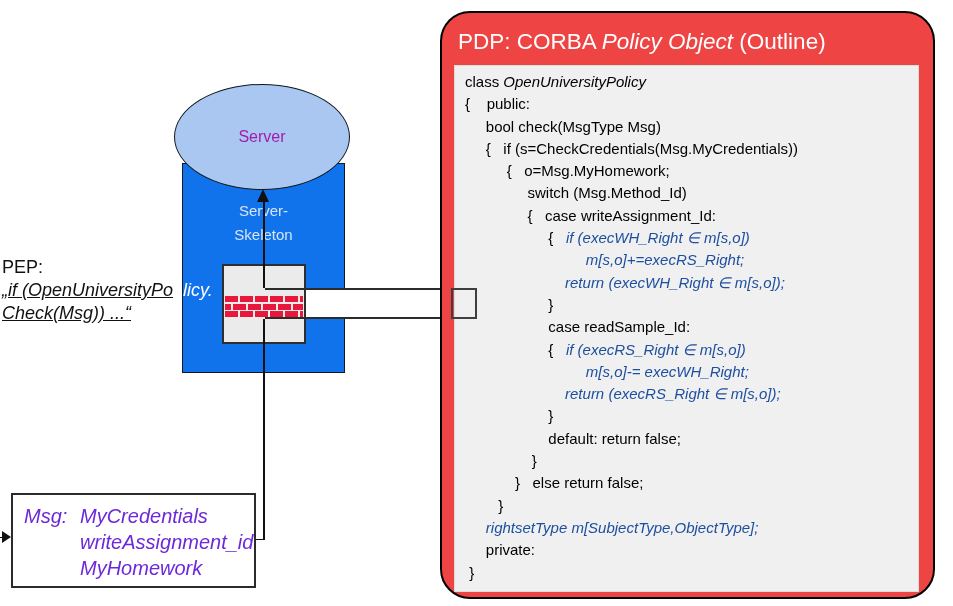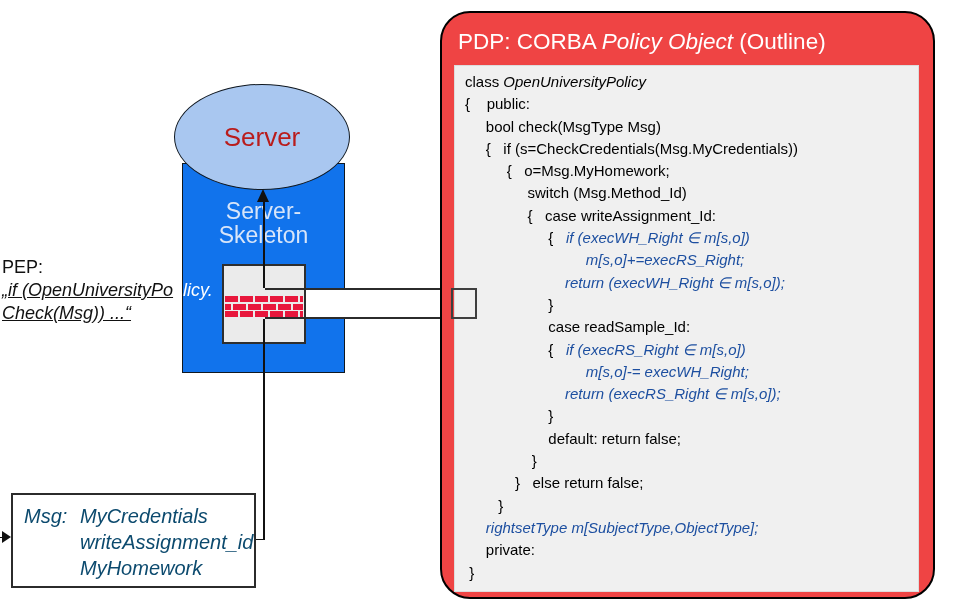--- a/index.html
+++ b/index.html
@@ -4,22 +4,22 @@
 <style>
   html,body{margin:0;padding:0;background:#fff;}
   #canvas{position:relative;width:953px;height:606px;background:#ffffff;overflow:hidden;
           font-family:"Liberation Sans",sans-serif;}
   .abs{position:absolute;}
 
   
   #skeleton-box{left:182px;top:163px;width:163px;height:210px;background:#1173ec;border:1.5px solid #101820;box-sizing:border-box;}
   #server-ellipse{left:174px;top:84px;width:176px;height:106px;background:#a9c7f0;border:1.6px solid #101820;
                   border-radius:50%;box-sizing:border-box;display:flex;align-items:center;justify-content:center;}
-  #server-label{font-size:26px;color:#b91c1c;}
-  #skeleton-label{left:182px;top:199px;width:163px;text-align:center;color:#d8e5f9;font-size:23px;line-height:24px;}
+  #server-label{font-size:16px;color:#a21caf;}
+  #skeleton-label{left:182px;top:199px;width:163px;text-align:center;color:#d8e5f9;font-size:15px;line-height:24px;}
 
   #firewall-box{left:222px;top:264px;width:84px;height:80px;background:#ebebeb;border:2px solid #2e2e2e;box-sizing:border-box;}
   .brick-row{position:absolute;left:225px;width:78px;height:6px;
              background:repeating-linear-gradient(90deg,#e8173c 0 13px,transparent 13px 15px);}
   #brick-row-2{background-position-x:-7px;}
 
   
   #connector-rect{left:306px;top:288px;width:136px;height:31px;background:#ffffff;
                   border-top:2px solid #2b2b2b;border-bottom:2px solid #2b2b2b;box-sizing:border-box;}
   .connector-line{left:265px;width:41px;height:2px;background:#2b2b2b;}
@@ -31,21 +31,21 @@
                  border-right:6.5px solid transparent;border-bottom:13px solid #111;}
   #msg-jog{left:254px;top:538.6px;width:11px;height:1.8px;background:#111;}
 
   
   #pep-block{left:2px;top:256px;font-size:18px;line-height:23px;color:#111;z-index:6;width:260px;}
   .pep-code{font-style:italic;position:relative;white-space:nowrap;text-decoration:underline;}
   #pep-light{position:absolute;left:181px;top:0;color:#ffffff;}
 
   
   #msg-box{left:11px;top:493px;width:245px;height:95px;background:#fff;border:2px solid #2b2b2b;box-sizing:border-box;
-           display:flex;padding:8px 0 0 11px;font-size:20px;line-height:26px;font-style:italic;color:#0c4a6e;}
+           display:flex;padding:8px 0 0 11px;font-size:20px;line-height:26px;font-style:italic;color:#6d28d9;}
   #msg-label{width:56px;}
   #msg-arrow-line{left:0;top:536.5px;width:4px;height:1.8px;background:#111;}
   #msg-arrow-head{left:2px;top:531px;width:0;height:0;border-top:6px solid transparent;
                   border-bottom:6px solid transparent;border-left:9.5px solid #111;}
 
   
   #pdp-box{left:440px;top:11px;width:495px;height:588px;background:#ef4444;border:2.5px solid #000;
            border-radius:30px;box-sizing:border-box;}
   #pdp-title{position:absolute;left:16px;top:16px;color:#ffffff;font-size:22.5px;white-space:nowrap;}
   #pdp-title .it{font-style:italic;}

